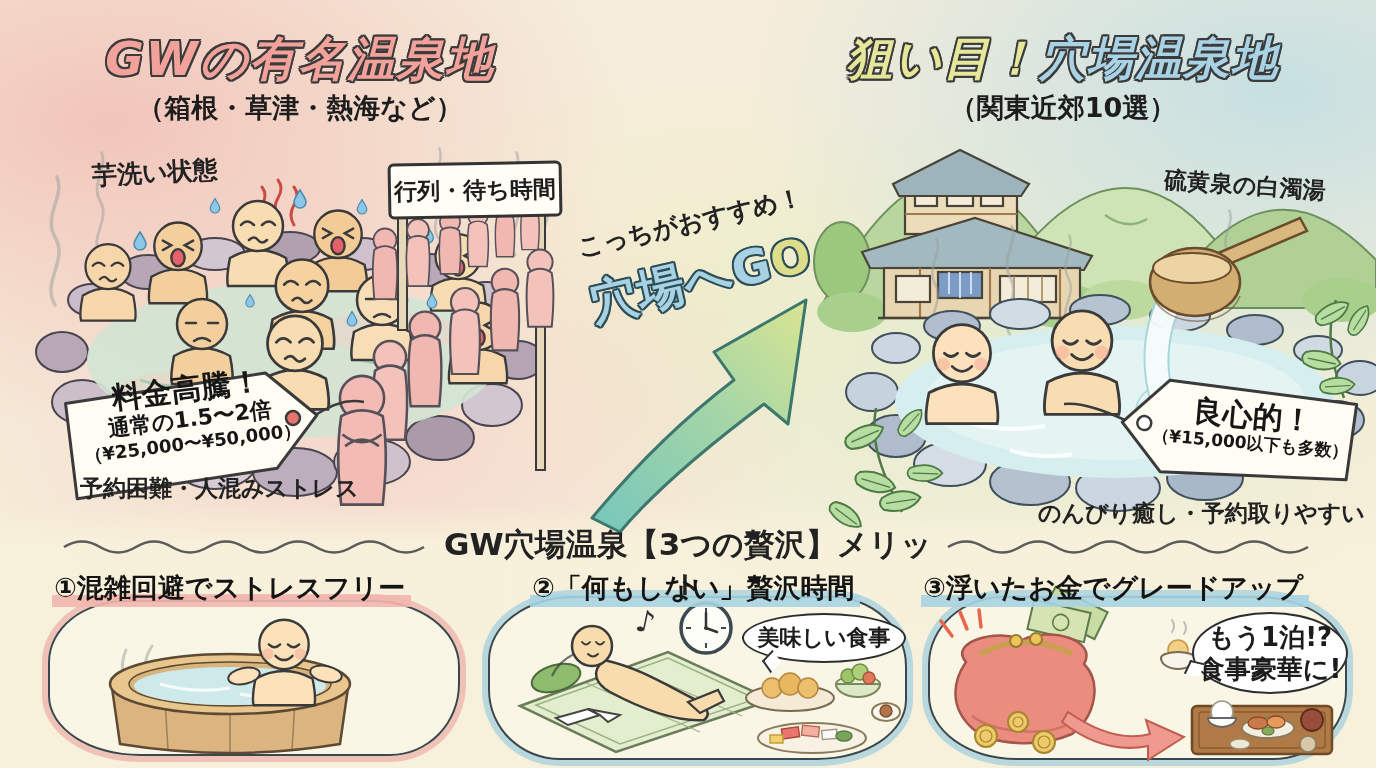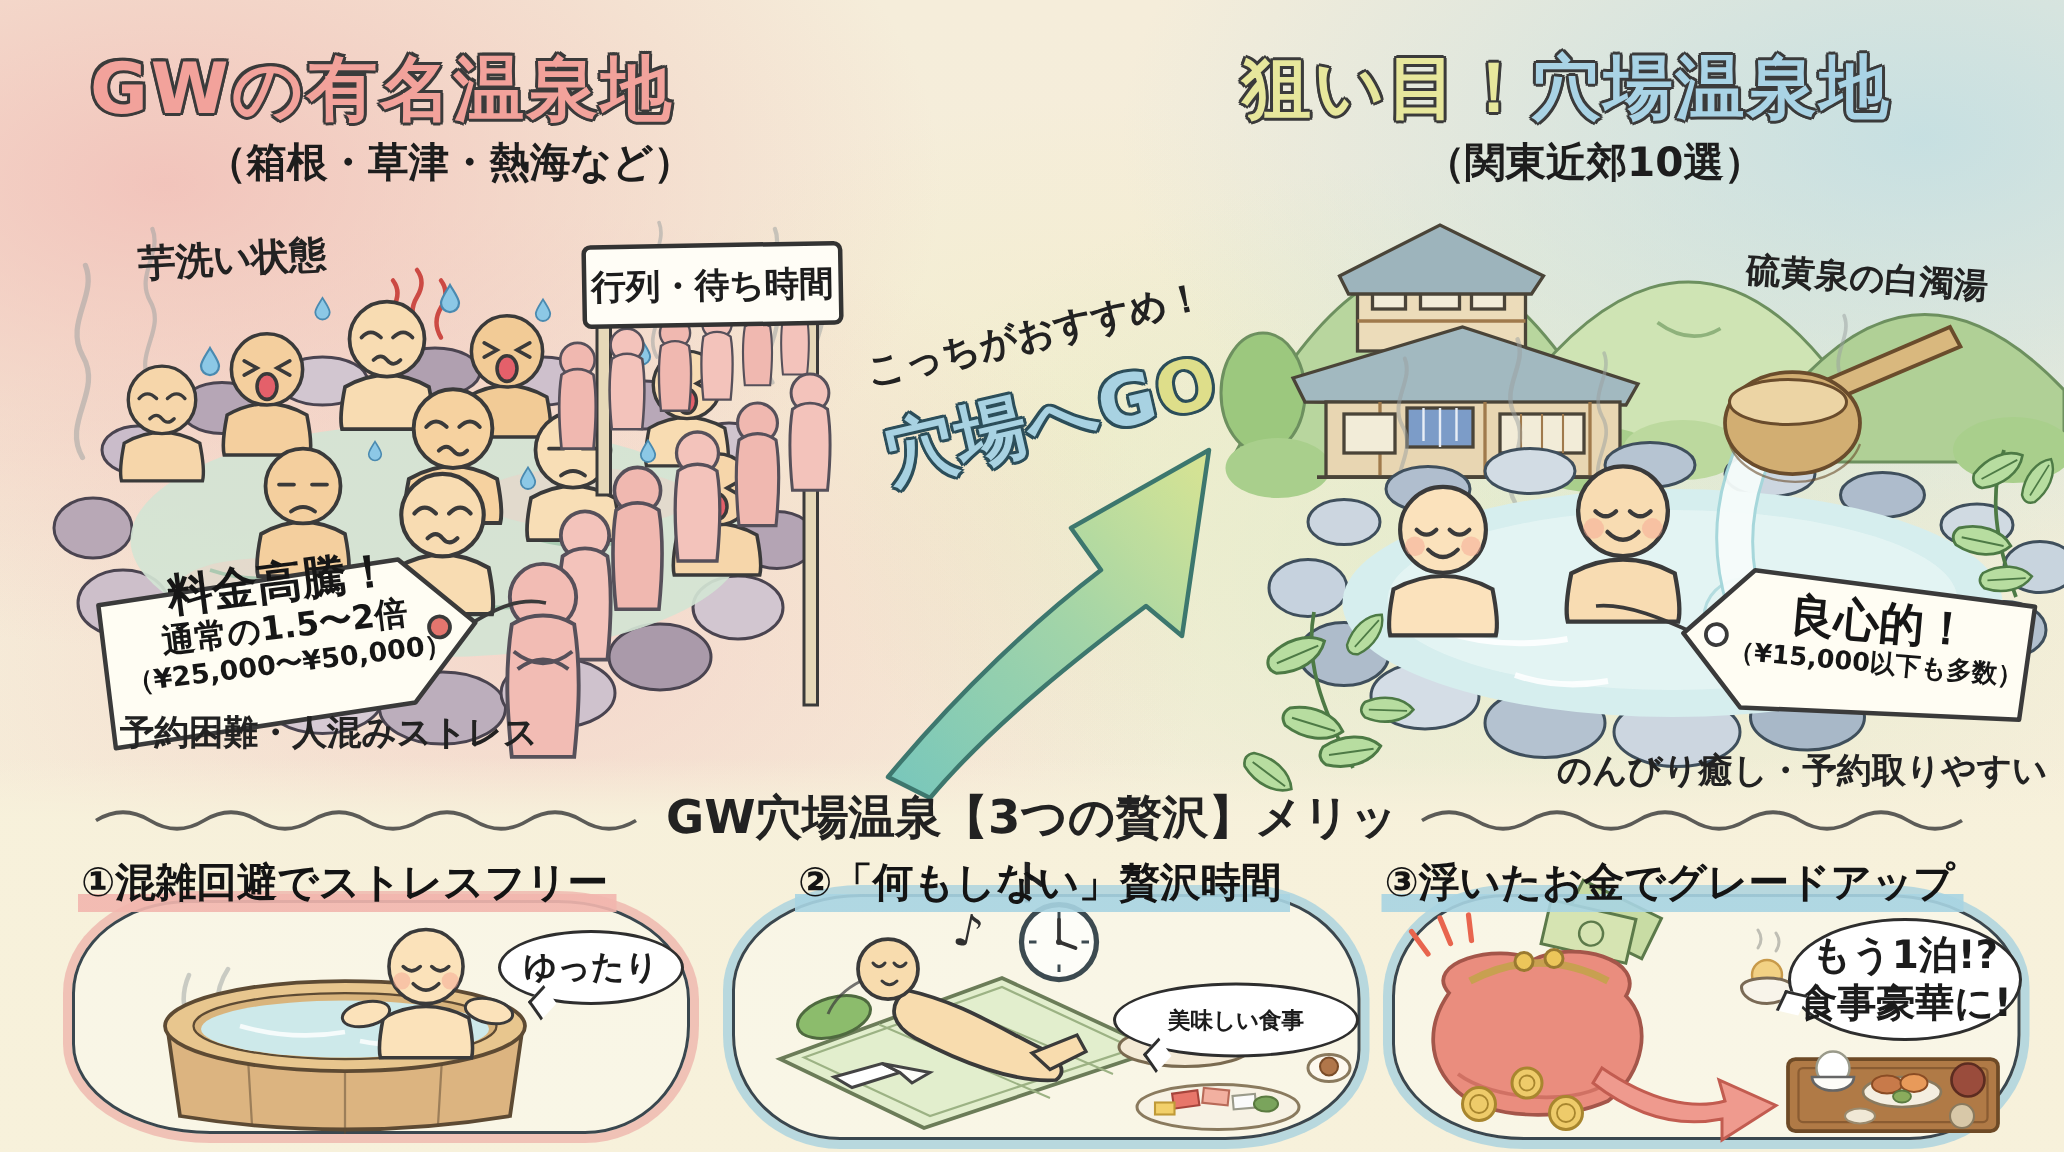--- a/index.html
+++ b/index.html
@@ -10,21 +10,21 @@
       linear-gradient(180deg, rgba(247,241,219,0) 505px, rgba(247,241,219,.95) 545px),
       radial-gradient(ellipse 720px 430px at 8% 16%, rgba(241,186,180,.8), rgba(241,186,180,0) 72%),
       radial-gradient(ellipse 620px 400px at 26% 56%, rgba(244,203,196,.65), rgba(244,203,196,0) 72%),
       radial-gradient(ellipse 740px 420px at 93% 12%, rgba(183,219,228,.75), rgba(183,219,228,0) 72%),
       radial-gradient(ellipse 620px 360px at 74% 48%, rgba(214,234,196,.55), rgba(214,234,196,0) 74%),
       radial-gradient(ellipse 420px 300px at 52% 38%, rgba(240,238,196,.55), rgba(240,238,196,0) 75%),
       linear-gradient(180deg,#f5edda 0%,#f6efda 100%);
   }
   .abs{position:absolute;}
   .ot{--oc:#3b3b3b;text-shadow:2px 0 0 var(--oc),-2px 0 0 var(--oc),0 2px 0 var(--oc),0 -2px 0 var(--oc),1.6px 1.6px 0 var(--oc),-1.6px 1.6px 0 var(--oc),1.6px -1.6px 0 var(--oc),-1.6px -1.6px 0 var(--oc);}
-  .title{font-weight:bold;text-align:left;letter-spacing:2px;}
+  .title{font-weight:bold;text-align:center;letter-spacing:2px;font-style:italic;}
   .subtitle{font-weight:bold;text-align:center;color:#1d1d1d;font-size:27px;}
   .label{font-weight:bold;color:#222;}
   .sign{background:#fffdf6;border:3px solid #333;border-radius:6px;display:flex;align-items:center;justify-content:center;font-weight:bold;font-size:23px;color:#1d1d1d;transform:rotate(-1deg);}
   .tagtext{text-align:center;color:#161616;font-weight:bold;line-height:1.18;}
   .bubble{background:#fff;border:2.5px solid #2e2e2e;border-radius:50%;display:flex;align-items:center;justify-content:center;font-weight:bold;color:#1c1c1c;text-align:center;white-space:pre-line;}
   .bubble::after{content:"";position:absolute;width:13px;height:13px;background:#fff;border-left:2.5px solid #2e2e2e;border-bottom:2.5px solid #2e2e2e;bottom:-8px;left:20px;transform:rotate(55deg) skew(12deg);}
   .bubble.tail-left::after{left:-7px;bottom:16px;transform:rotate(115deg) skew(12deg);}
   .hl-pink{background:linear-gradient(transparent 64%, rgba(242,182,174,.9) 64%, rgba(242,182,174,.9) 97%, transparent 97%);padding:0 6px 5px 2px;}
   .hl-blue{background:linear-gradient(transparent 64%, rgba(168,212,226,.9) 64%, rgba(168,212,226,.9) 97%, transparent 97%);padding:0 6px 5px 2px;margin-left:27px;}
   .heading{font-size:27px;font-weight:bold;color:#141414;}
@@ -429,20 +429,19 @@
   </div>
 
   <div class="abs label" style="left:1038px;top:498px;font-size:23px;">のんびり癒し・予約取りやすい</div>
 
   <div class="abs label" style="left:438px;top:524px;width:500px;font-size:31px;text-align:center;">GW穴場温泉【3つの贅沢】メリット</div>
 
   <div class="abs heading" style="left:52px;top:570px;"><span class="hl-pink">①混雑回避でストレスフリー</span></div>
   <div class="abs heading" style="left:503px;top:570px;"><span class="hl-blue">②「何もしない」贅沢時間</span></div>
   <div class="abs heading" style="left:894px;top:570px;"><span class="hl-blue">③浮いたお金でグレードアップ</span></div>
 
-  <div class="abs bubble" style="left:332px;top:620px;width:120px;height:46px;font-size:22px;">ゆったり</div>
-  <div class="abs bubble" style="left:742px;top:655px;width:160px;height:46px;font-size:15px;">美味しい食事</div>
+  <div class="abs bubble" style="left:742px;top:613px;width:160px;height:46px;font-size:22px;">美味しい食事</div>
   <div class="abs bubble tail-left" style="left:1192px;top:612px;width:152px;height:78px;font-size:26px;line-height:1.25;">もう1泊!?
 食事豪華に!</div>
 
   <div class="abs" style="left:636px;top:604px;font-size:30px;font-weight:bold;color:#2f2f2f;transform:rotate(12deg);">♪</div>
 
 </div>
 
 </body></html>

